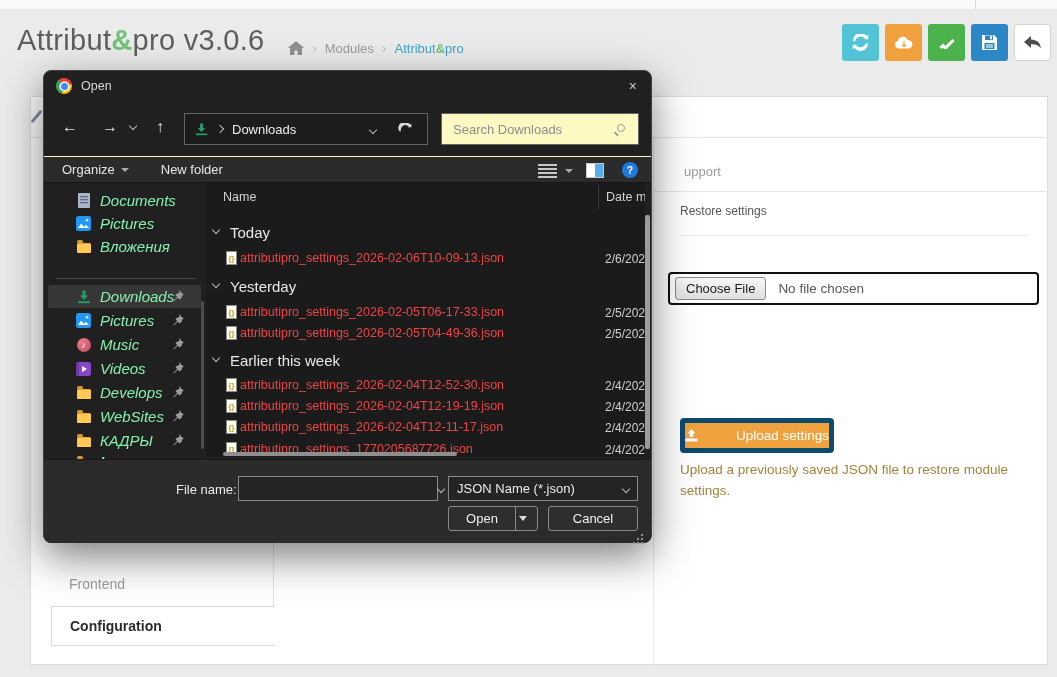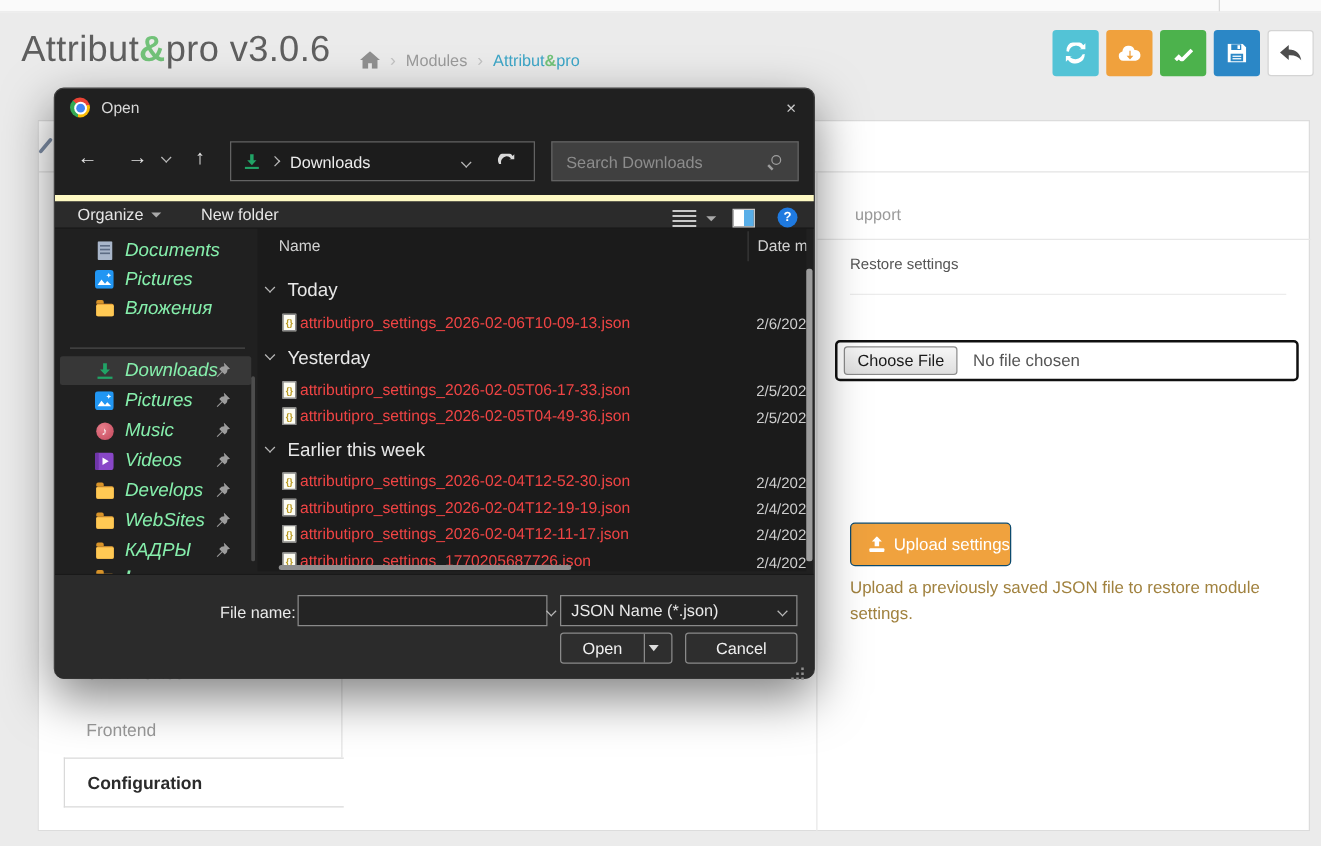--- a/index.html
+++ b/index.html
@@ -35,44 +35,44 @@
 
   .frag-upport { position:absolute; left:625px; top:67px; font-size:13px; color:#9a9a9a;margin-left:28px; }
   .rhead-underline { position:absolute; left:622px; top:94px; width:396px; height:1px; background:#e7e7e7; }
   .restore-h { position:absolute; left:649px; top:107px; font-size:12px; color:#555; }
   .restore-underline { position:absolute; left:649px; top:138px; width:349px; height:1px; background:#ececec; }
 
   .file-input { position:absolute; left:637px; top:175px; width:371px; height:33px; background:#fff; border:2px solid #101010; border-radius:4px; display:flex; align-items:center; }
   .choose-btn { margin-left:5px; height:23px; padding:0 10px; background:linear-gradient(#f6f6f6,#dfdfdf); border:1px solid #8b8b8b; border-radius:3px; font-size:13px; color:#1a1a1a; display:flex; align-items:center; }
   .no-file { margin-left:12px; font-size:13.5px; color:#555; }
 
-  .upload-btn { position:absolute; left:649px; top:321px; width:129px; height:35px; background:#f0a23e; border:1px solid #0c4a6e; border-radius:4px; color:#fff; font-size:13.5px; display:flex; align-items:center; justify-content:flex-end; gap:7px; }
+  .upload-btn { position:absolute; left:649px; top:321px; width:154px; height:35px; background:#f0a23e; border:5px solid #0c4a6e; border-radius:4px; color:#fff; font-size:13.5px; display:flex; align-items:center; justify-content:space-between; gap:7px; }
   .help-text { position:absolute; left:649px; top:363px; width:368px; font-size:13.5px; line-height:1.55; color:#a1823f; }
 
   
   .win { position:absolute; left:43px; top:70px; width:609px; height:473px; background:#202020; border:1px solid #404040; border-radius:8px; box-shadow:0 14px 40px rgba(0,0,0,.5); z-index:10; color:#e6e6e6; font-size:13px; }
   .titlebar { position:absolute; left:0; top:0; width:100%; height:30px; display:flex; align-items:center; }
   .chrome { width:16px; height:16px; border-radius:50%; margin-left:12px; background:conic-gradient(from -45deg,#ea4335 0 120deg,#fbbc05 120deg 240deg,#34a853 240deg 360deg); position:relative; }
   .chrome::after { content:""; position:absolute; left:4.5px; top:4.5px; width:7px; height:7px; border-radius:50%; background:#4285f4; box-shadow:0 0 0 1.6px #fff; }
   .win-title { margin-left:9px; font-size:12.5px; color:#d8d8d8; }
   .win-close { position:absolute; right:14px; top:7px; font-size:14px; color:#c9c9c9; }
 
   .navrow { position:absolute; left:0; top:30px; width:100%; height:55px; }
   .navarrow { position:absolute; top:17px; font-size:16px; color:#e3e3e3; }
   .chev { display:inline-block; width:6px; height:6px; border-right:1.4px solid #b9b9b9; border-bottom:1.4px solid #b9b9b9; }
   .chev.down { transform:rotate(45deg); }
   .chev.right { transform:rotate(-45deg); }
   .addr { position:absolute; left:140px; top:12px; width:244px; height:32px; border:1px solid #636363; background:#1c1c1c; display:flex; align-items:center; }
   .addr-loc { margin-left:9px; font-size:13px; color:#ececec; }
-  .searchbox { position:absolute; left:397px; top:12px; width:198px; height:32px; border:1px solid #636363; background:#404040; display:flex; align-items:center; }
+  .searchbox { position:absolute; left:397px; top:12px; width:198px; height:32px; border:1px solid #636363; background:#fef9c3; display:flex; align-items:center; }
   .search-ph { margin-left:11px; font-size:13px; color:#8d8d8d; }
   .mag { position:absolute; right:13px; top:10px; width:8px; height:8px; border:1.5px solid #9d9d9d; border-radius:50%; }
   .mag::after { content:""; position:absolute; width:5px; height:1.5px; background:#9d9d9d; transform:rotate(45deg); left:-4px; top:8px; }
 
-  .toolbar { position:absolute; left:0; top:85px; width:100%; height:27px; background:#2b2b2b; border-top:5px solid #fef9c3; border-bottom:1px solid #161616; display:flex; align-items:center; }
+  .toolbar { position:absolute; left:0; top:85px; width:100%; height:27px; background:#2b2b2b; border-top:1px solid #fef9c3; border-bottom:1px solid #161616; display:flex; align-items:center; }
   .tb-caret { width:0; height:0; border-left:4px solid transparent; border-right:4px solid transparent; border-top:4px solid #a9a9a9; display:inline-block; margin-left:6px; }
   .viewicon { position:absolute; left:494px; top:7px; width:19px; height:14px; background:repeating-linear-gradient(#c9c9c9 0 2px, transparent 2px 4px); }
   .previcon { position:absolute; left:542px; top:6px; width:18px; height:15px; border:1.5px solid #c9c9c9; background:linear-gradient(90deg,#fff 0 50%,#58aee8 50% 100%); }
   .helpicon { position:absolute; left:578px; top:5px; width:16px; height:16px; border-radius:50%; background:#1f7ae0; color:#fff; font-size:10.5px; font-weight:bold; display:flex; align-items:center; justify-content:center; }
 
   
   .sidebar { position:absolute; left:0; top:112px; width:162px; height:277px; overflow:hidden; }
   .sb-item { position:absolute; left:0; width:162px; height:23px; display:flex; align-items:center; }
   .sb-item.sel { left:4px; width:153px; background:#373737; border-radius:2px; }
   .sb-ic { position:absolute; left:32px; width:15px; height:15px; display:flex; align-items:center; justify-content:center; }

